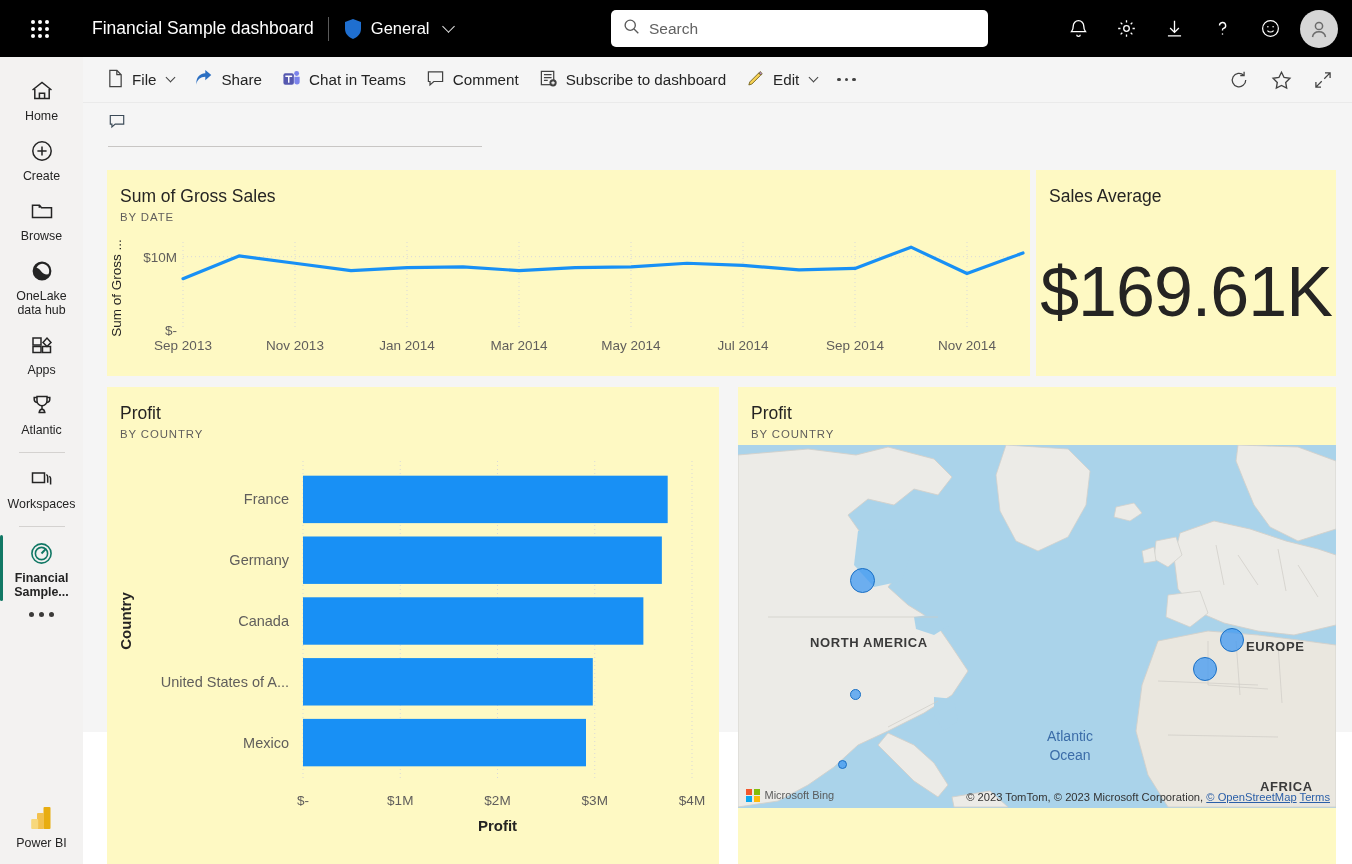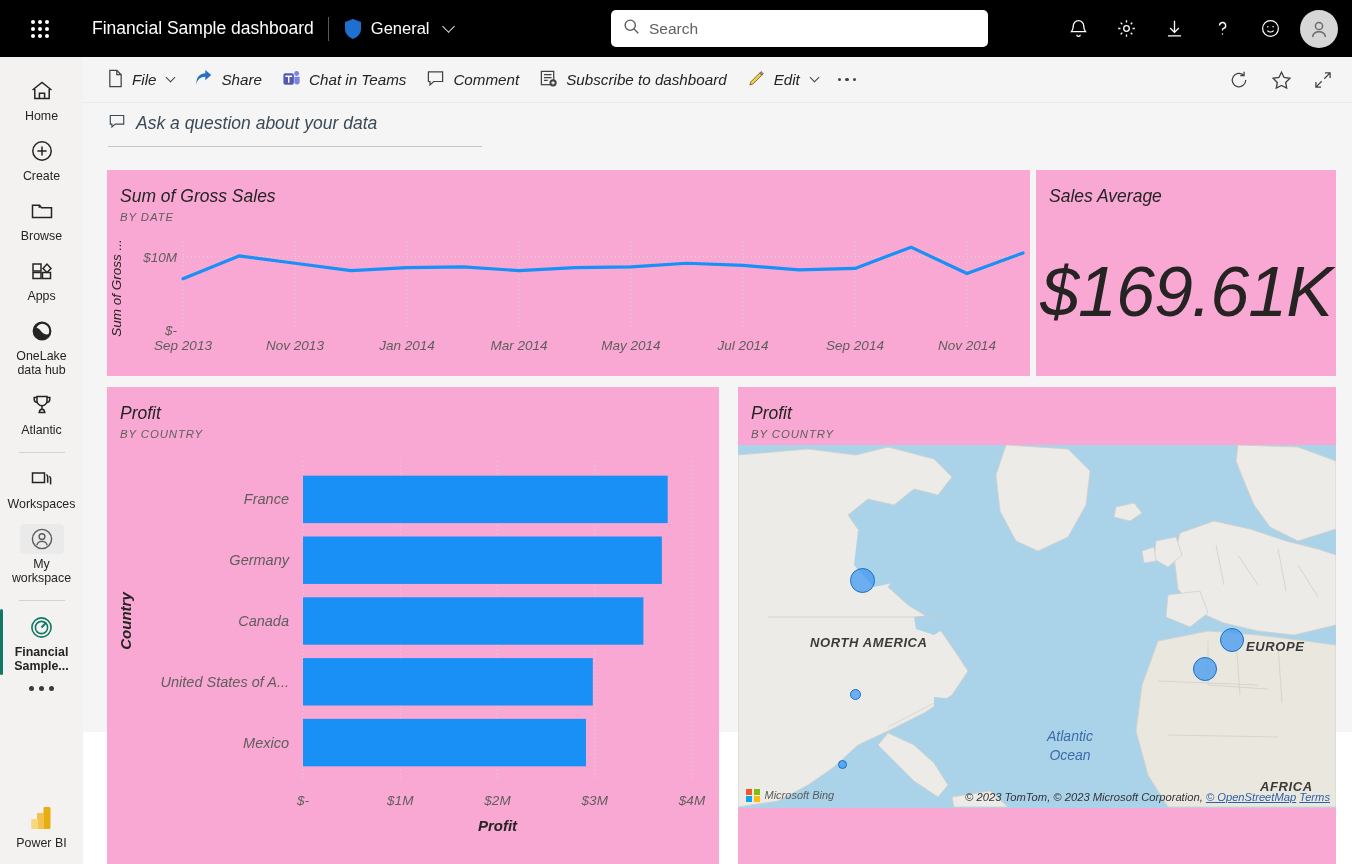--- a/index.html
+++ b/index.html
@@ -95,21 +95,20 @@
   }
   .nav-dots { display: flex; gap: 5px; padding: 7px 0 4px; cursor: pointer; }
   .nav-dots i { width: 5px; height: 5px; background: #3b3a39; border-radius: 50%; display: block; }
   .nav-bottom { margin-top: auto; padding-bottom: 14px; }
 
   
   .content {
     position: absolute; top: 57px; left: 83px; width: 1269px; height: 675px;
     background: #f5f5f5;
     border-top-left-radius: 8px;
-    font-style: italic;
   }
   .cmdbar {
     position: absolute; top: 0; left: 0; width: 1269px; height: 46px;
     background: #f5f5f5;
     display: flex; align-items: center; padding-left: 14px;
     border-bottom: 1px solid #eaeaea;
   }
   .cmd {
     display: flex; align-items: center; gap: 8px; padding: 6px 10px;
     font-size: 15.2px; color: #242424; cursor: pointer; white-space: nowrap;
@@ -131,21 +130,21 @@
   
   .qna {
     position: absolute; top: 56px; left: 25px; width: 374px;
     display: flex; align-items: center; gap: 10px;
     border-bottom: 1px solid #c8c6c4; padding-bottom: 12px;
     cursor: text;
   }
   .qna-text { font-size: 17.5px; color: #3b4a57; }
 
   
-  .tile { position: absolute; background: #f9a8d4; }
+  .tile { position: absolute; background: #fef9c3; }
   .tile-title { font-size: 17.5px; color: #252423; }
   .tile-sub { font-size: 11.4px; letter-spacing: 0.9px; color: #605e5c; margin-top: 4px; }
 
   #tile-line { left: 24px; top: 113px; width: 923px; height: 206px; }
   #tile-card { left: 953px; top: 113px; width: 300px; height: 206px; }
   #tile-bar  { left: 24px; top: 330px; width: 612px; height: 478px; }
   #tile-map  { left: 655px; top: 330px; width: 598px; height: 478px; }
 
   .tile-head { padding: 16px 0 0 13px; }
 
@@ -295,44 +294,44 @@
       <svg width="26" height="26" viewBox="0 0 26 26" fill="none" stroke="#242424" stroke-width="1.5">
           <path d="M3.5 19.5V7.2h7l2 2.6h10v9.7z"></path>
           <path d="M10.3 7.2v2.6"></path>
         </svg>
     </div>
     <div class="nav-label">Browse</div>
   </div>
 
   <div class="nav-item">
     <div class="nav-icon">
+      <svg width="26" height="26" viewBox="0 0 26 26">
+          <path d="M13 3.6a9.4 9.4 0 1 0 0 18.8 9.4 9.4 0 0 0 0-18.8zm0 2.2a7.2 7.2 0 0 1 6.4 10.5c-3.3.6-5.8-1-7.3-3-1.3-1.8-2.6-3.1-4.6-3.6A7.2 7.2 0 0 1 13 5.8z" fill="#242424"></path>
+        </svg>
+    </div>
+    <div class="nav-label">
+      <span>OneLake</span><br>
+      <span>data hub</span>
+    </div>
+  </div>
+
+  <div class="nav-item">
+    <div class="nav-icon">
       <svg width="26" height="26" viewBox="0 0 26 26" fill="none" stroke="#242424" stroke-width="1.5">
           <rect x="4" y="6" width="8" height="7"></rect>
           <rect x="4" y="14.5" width="8" height="6"></rect>
           <rect x="13.5" y="14.5" width="8" height="6"></rect>
           <path d="M14 10.4l4-4.4 4 4.4-4 4.1z"></path>
         </svg>
     </div>
     <div class="nav-label">Apps</div>
   </div>
 
   <div class="nav-item">
     <div class="nav-icon">
-      <svg width="26" height="26" viewBox="0 0 26 26">
-          <path d="M13 3.6a9.4 9.4 0 1 0 0 18.8 9.4 9.4 0 0 0 0-18.8zm0 2.2a7.2 7.2 0 0 1 6.4 10.5c-3.3.6-5.8-1-7.3-3-1.3-1.8-2.6-3.1-4.6-3.6A7.2 7.2 0 0 1 13 5.8z" fill="#242424"></path>
-        </svg>
-    </div>
-    <div class="nav-label">
-      <span>OneLake</span><br>
-      <span>data hub</span>
-    </div>
-  </div>
-
-  <div class="nav-item">
-    <div class="nav-icon">
       <svg width="26" height="26" viewBox="0 0 26 26" fill="none" stroke="#242424" stroke-width="1.5">
           <path d="M8 4.5h10v4.2a5 5 0 0 1-10 0z"></path>
           <path d="M8 5.6H5.2v1.6c0 1.9 1.3 3 2.8 3.2M18 5.6h2.8v1.6c0 1.9-1.3 3-2.8 3.2"></path>
           <path d="M13 13.7v3.6M9.5 20.6h7"></path>
           <path d="M10.4 20.6c0-1.8 1.2-3.3 2.6-3.3s2.6 1.5 2.6 3.3"></path>
         </svg>
     </div>
     <div class="nav-label">Atlantic</div>
   </div>
 
@@ -341,33 +340,20 @@
   <div class="nav-item">
     <div class="nav-icon">
       <svg width="26" height="26" viewBox="0 0 26 26" fill="none" stroke="#242424" stroke-width="1.5">
           <rect x="3.5" y="7" width="12" height="9.5"></rect>
           <path d="M17.3 8.6c.9.3 1.4 1 1.4 2.1v6.1M20.2 10.4c.9.3 1.4 1 1.4 2.1v6.1"></path>
         </svg>
     </div>
     <div class="nav-label">Workspaces</div>
   </div>
 
-  <div class="nav-item myws">
-    <div class="nav-icon">
-      <svg width="28" height="28" viewBox="0 0 28 28" fill="none" stroke="#5a5a5a" stroke-width="1.4">
-          <circle cx="14" cy="14" r="9.6"></circle>
-          <circle cx="14" cy="11.6" r="2.9"></circle>
-          <path d="M8.8 20.2c.7-2.5 2.7-3.8 5.2-3.8s4.5 1.3 5.2 3.8"></path>
-        </svg>
-    </div>
-    <div class="nav-label">
-      <span>My</span><br>
-      <span>workspace</span>
-    </div>
-  </div>
 
   <div class="nav-sep"></div>
 
   <div class="nav-item active">
     <div class="nav-icon">
       <svg width="27" height="27" viewBox="0 0 27 27" fill="none" stroke="#117865" stroke-width="1.6">
           <circle cx="13.5" cy="13.5" r="9.6"></circle>
           <circle cx="13.5" cy="13.5" r="6.1"></circle>
           <path d="M13.5 13.5l4.6-4.9" stroke-width="2"></path>
         </svg>
@@ -490,21 +476,20 @@
       </div>
     </div>
   </div>
 
   <div class="qna">
     <span>
       <svg width="18" height="17" viewBox="0 0 20 19" fill="none" stroke="#3b4a57" stroke-width="1.3">
           <path d="M2.5 2.8h15v9.6H8l-3.7 3.3v-3.3H2.5z"></path>
         </svg>
     </span>
-    <span class="qna-text">Ask a question about your data</span>
   </div>
 
   <div class="tile" id="tile-line">
     <div class="tile-head">
       <div class="tile-title">Sum of Gross Sales</div>
       <div class="tile-sub">BY DATE</div>
     </div>
     <svg id="line-svg" width="923" height="140" viewBox="0 0 923 140" style="position:absolute;left:0;top:62px">
         <text x="14" y="56" class="axis-title" transform="rotate(-90 14 56)" text-anchor="middle">Sum of Gross ...</text>
         <line x1="76" y1="24.666666666666657" x2="916" y2="24.666666666666657" stroke="#d9d9d9" stroke-width="1" stroke-dasharray="1,3"></line>

